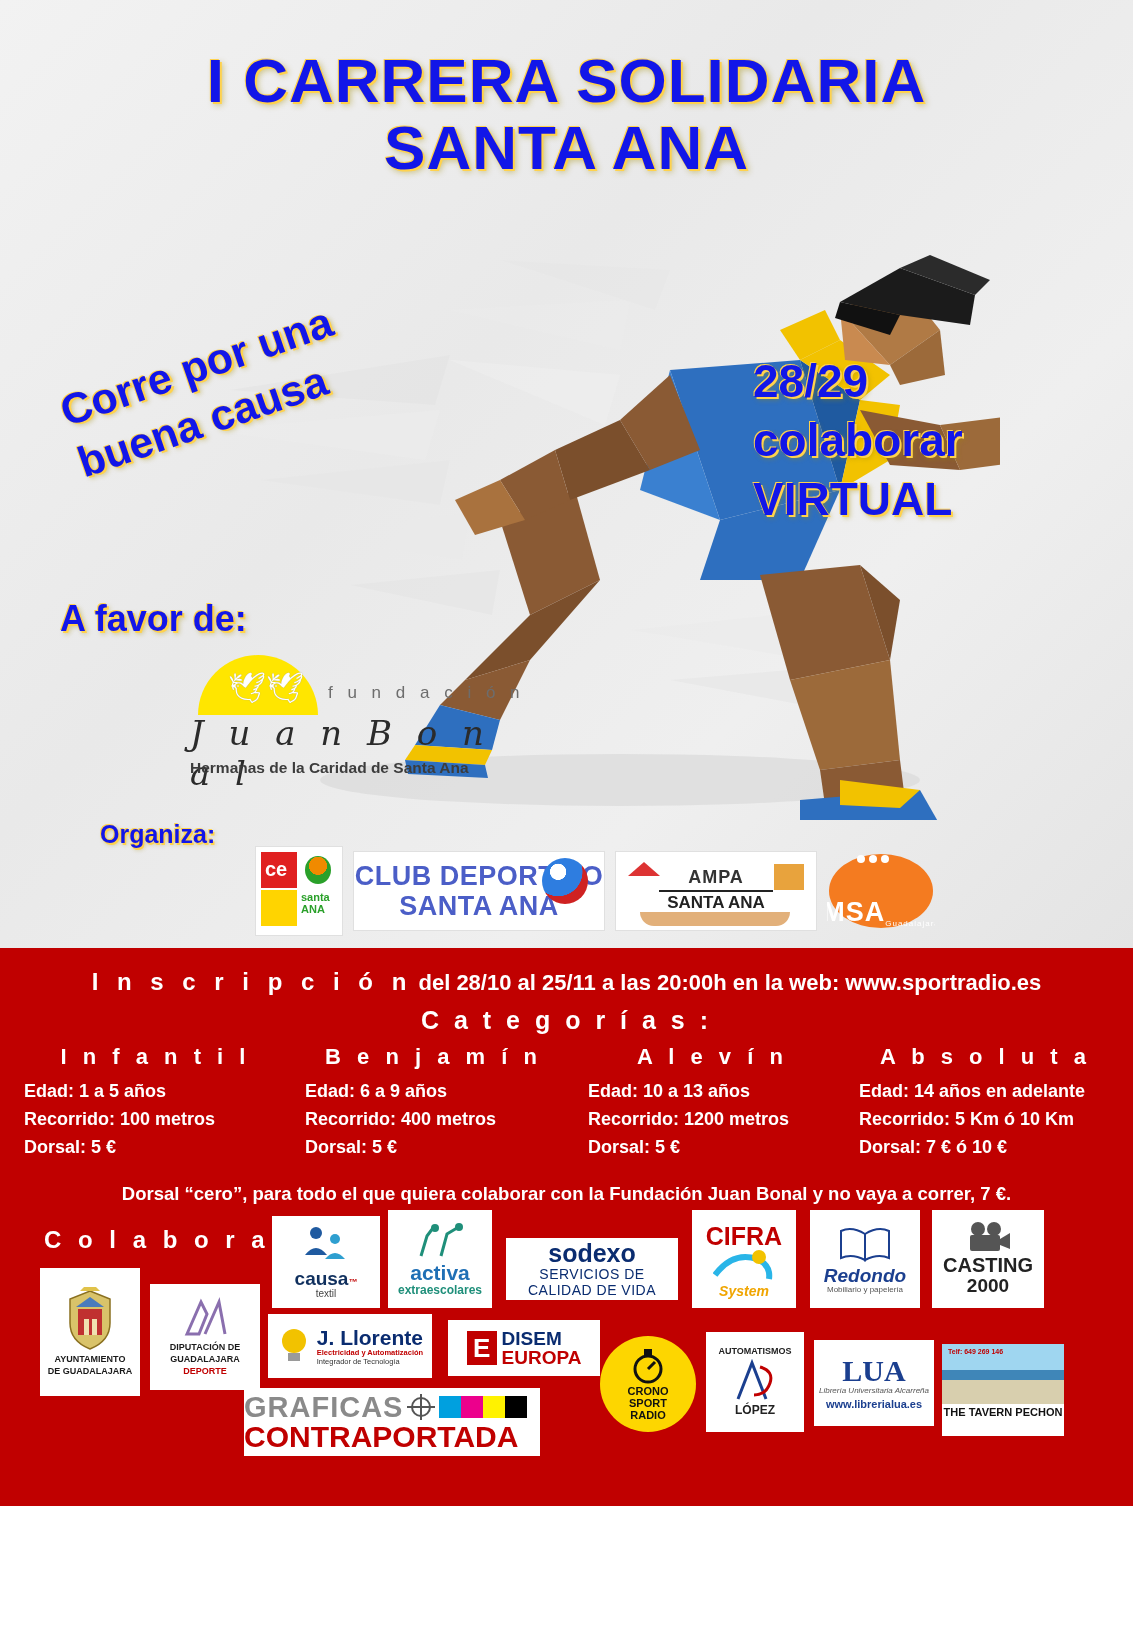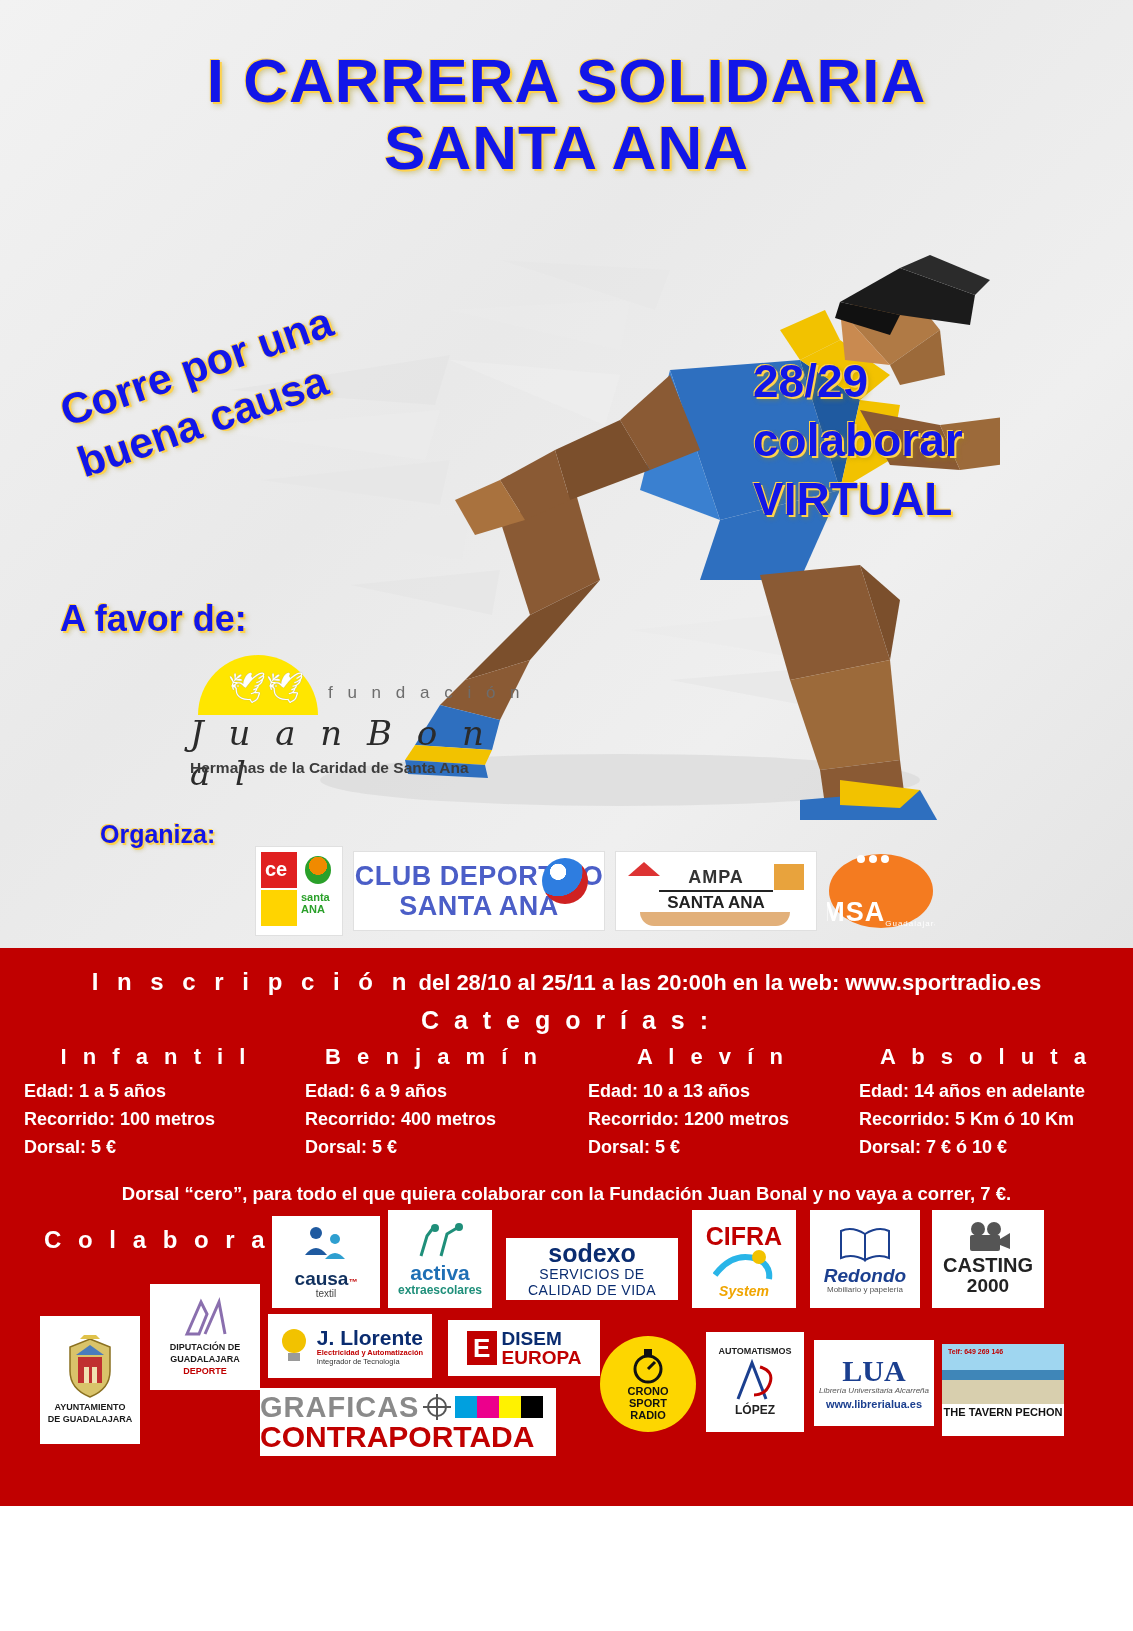--- a/index.html
+++ b/index.html
@@ -514,21 +514,21 @@
         <div class="cat-line">Edad: 14 años en adelante</div>
         <div class="cat-line">Recorrido: 5 Km ó 10 Km</div>
         <div class="cat-line">Dorsal:  7 € ó 10 €</div>
       </div>
     </div>
 
     <div class="dorsal-cero">Dorsal “cero”, para todo el que quiera colaborar con la Fundación Juan Bonal y no vaya a correr, 7 €.</div>
 
     <div class="colaboran">C o l a b o r a n :</div>
 
-    <div class="sp" style="left:40px; top:320px; width:100px; height:128px;margin-top:48px;">
+    <div class="sp" style="left:40px; top:320px; width:100px; height:128px;">
       <svg width="56" height="64" viewBox="0 0 56 64">
         <path d="M28 4 L48 12 L48 36 Q48 54 28 62 Q8 54 8 36 L8 12 Z" fill="#d9c36a" stroke="#8a7020" stroke-width="1.5"></path>
         <rect x="16" y="22" width="24" height="26" fill="#c03030"></rect>
         <rect x="22" y="32" width="5" height="16" fill="#f0e0b0"></rect>
         <rect x="30" y="32" width="5" height="16" fill="#f0e0b0"></rect>
         <path d="M14 20 L28 10 L42 20 Z" fill="#4a7bbd"></path>
         <path d="M18 4 L38 4 L34 0 L22 0 Z" fill="#e0c24a"></path>
       </svg>
       <div style="color:#1a1a1a; font-weight:bold; font-size:9px; line-height:1.25; margin-top:3px;">
         <div>AYUNTAMIENTO</div>
@@ -619,21 +619,21 @@
     </div>
 
     <div class="sp" style="left:448px; top:372px; width:152px; height:56px; flex-direction:row; gap:5px;">
       <div style="background:#c00000; color:#fff; font-weight:bold; font-size:26px; width:30px; height:34px; display:flex; align-items:center; justify-content:center;">E</div>
       <div style="text-align:left;">
         <div style="color:#0a2c70; font-weight:bold; font-size:19px; line-height:1;">DISEM</div>
         <div style="color:#c00000; font-weight:bold; font-size:19px; line-height:1;">EUROPA</div>
       </div>
     </div>
 
-    <div class="sp" style="left:260px; top:440px; width:296px; height:68px; align-items:flex-start;text-decoration:underline;">
+    <div class="sp" style="left:244px; top:440px; width:296px; height:68px; align-items:flex-start;text-decoration:underline;">
       <div style="display:flex; align-items:center; width:100%;">
         <div style="color:#8a8a8a; font-weight:bold; font-size:29px; letter-spacing:1px;">GRAFICAS</div>
         <svg width="28" height="26" viewBox="0 0 28 26" style="margin:0 4px;">
           <circle cx="14" cy="13" r="9" fill="none" stroke="#555" stroke-width="2"></circle>
           <line x1="14" y1="0" x2="14" y2="26" stroke="#555" stroke-width="2"></line>
           <line x1="0" y1="13" x2="28" y2="13" stroke="#555" stroke-width="2"></line>
         </svg>
         <div style="display:flex; height:22px;">
           <span style="width:22px;background:#00a0df;display:block;"></span>
           <span style="width:22px;background:#ec008c;display:block;"></span>

